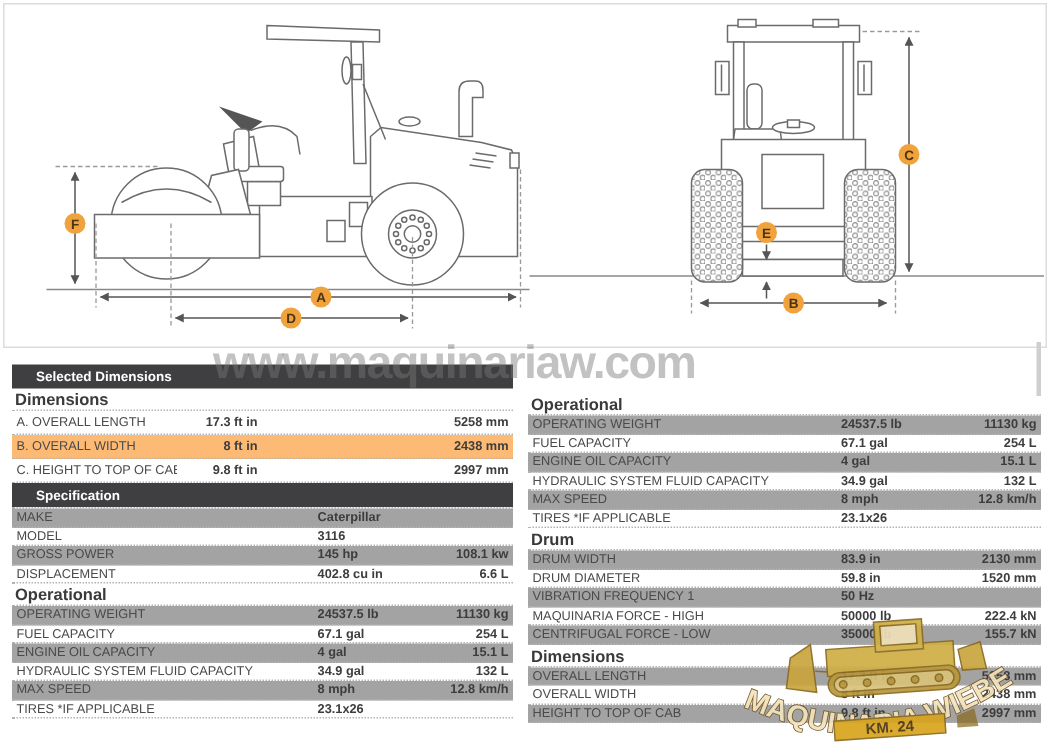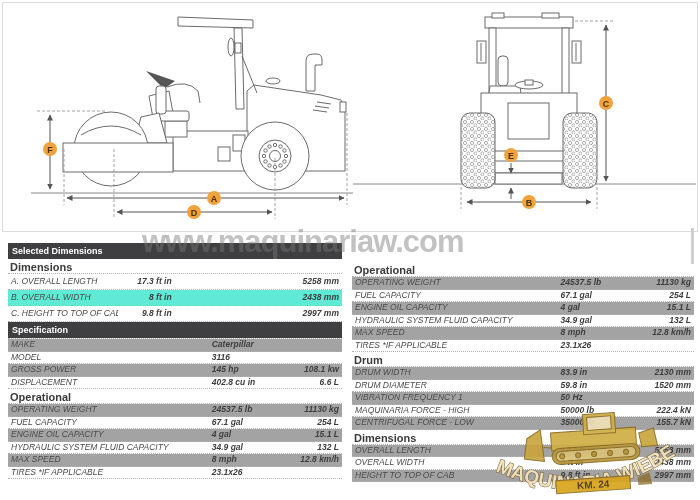--- a/index.html
+++ b/index.html
@@ -10,30 +10,30 @@
         border:1px solid #dcdcdc;background:#fff;}
   .scroll-indicator{position:absolute;left:691px;top:228px;width:3px;height:36px;background:#cfcfcf;}
   
   .watermark-url{position:absolute;left:142px;top:224px;font-size:31px;font-weight:bold;
         letter-spacing:-1px;color:rgba(120,120,120,0.45);z-index:6;white-space:nowrap;}
   
   .col{position:absolute;font-size:8.5px;}
   .col-left{left:8px;top:243px;width:334px;}
   .col-right{left:352px;top:262px;width:342px;}
   .section-bar{background:#3f3f41;color:#fff;font-size:9px;font-weight:bold;
-        height:16px;line-height:16px;padding-left:4px;}
+        height:16px;line-height:16px;padding-left:16px;}
   .section-bar.spec{}
   .group-title{font-size:11px;font-weight:bold;color:#3a3a3a;height:13px;line-height:14px;
         margin-top:1px;padding-left:2px;}
-  .rows{border-top:1px dotted #b3b3b3;font-style:italic;}
+  .rows{border-top:1px dotted #b3b3b3;}
   .row{display:grid;border-bottom:1px dotted #b3b3b3;align-items:center;}
   .dims .row{grid-template-columns:33% 16% 51%;height:15px;line-height:15px;}
   .spec .row{grid-template-columns:61% 19% 20%;height:11.5px;line-height:11.5px;}
   .row.shaded{background:#a3a3a3;}
-  .row.selected{background:#5eead4;}
+  .row.selected{background:#fdba74;}
   .cell-label{padding-left:3px;color:#4a4a4a;white-space:nowrap;overflow:hidden;}
   .cell-v1{font-weight:bold;color:#3d3d3d;white-space:nowrap;}
   .dims .cell-v1{text-align:right;}
   .spec .cell-v1{text-align:left;}
   .cell-v2{font-weight:bold;color:#3d3d3d;text-align:right;padding-right:3px;white-space:nowrap;}
   
   .logo-mark{position:absolute;left:490px;top:406px;width:210px;height:94px;z-index:7;
         transform:rotate(-4deg);opacity:0.92;pointer-events:none;}
   svg text{font-family:"Liberation Sans",sans-serif;}
 </style>

